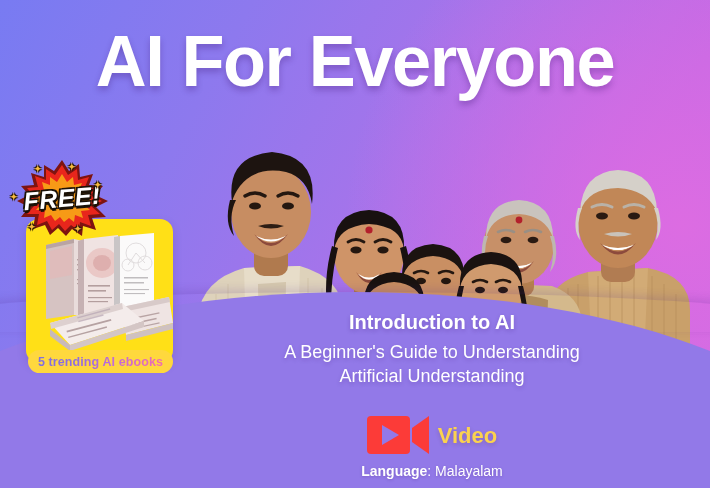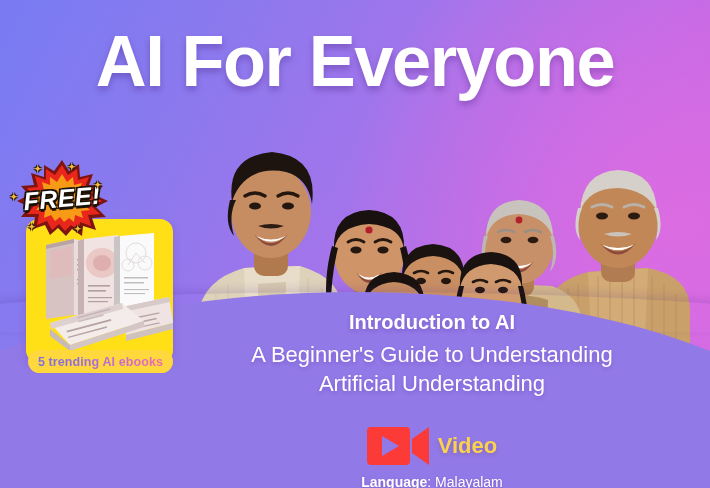--- a/index.html
+++ b/index.html
@@ -44,21 +44,21 @@
     z-index:24;
   }
 
   
   .copy{position:absolute;left:232px;top:311px;width:400px;text-align:center;z-index:35;}
   .copy .t1{
     font-size:20px;font-weight:bold;color:#ffffff;line-height:1.15;
     text-shadow:0 2px 4px rgba(60,20,110,.25);
   }
   .copy .t2{
-    margin-top:6px;font-size:22px;font-weight:normal;color:#ffffff;line-height:1.34;
+    margin-top:6px;font-size:18px;font-weight:normal;color:#ffffff;line-height:1.34;
     text-shadow:0 2px 4px rgba(60,20,110,.22);
   }
   .vidrow{
     margin-top:26px;display:flex;align-items:center;justify-content:center;gap:9px;
   }
   .camicon{flex:0 0 auto;width:62px;height:42px;position:relative;}
   .vidtxt{
     text-align:left;font-size:22px;font-weight:bold;color:#fbd24e;line-height:1.06;
     text-shadow:0 2px 4px rgba(90,40,10,.20);
   }

